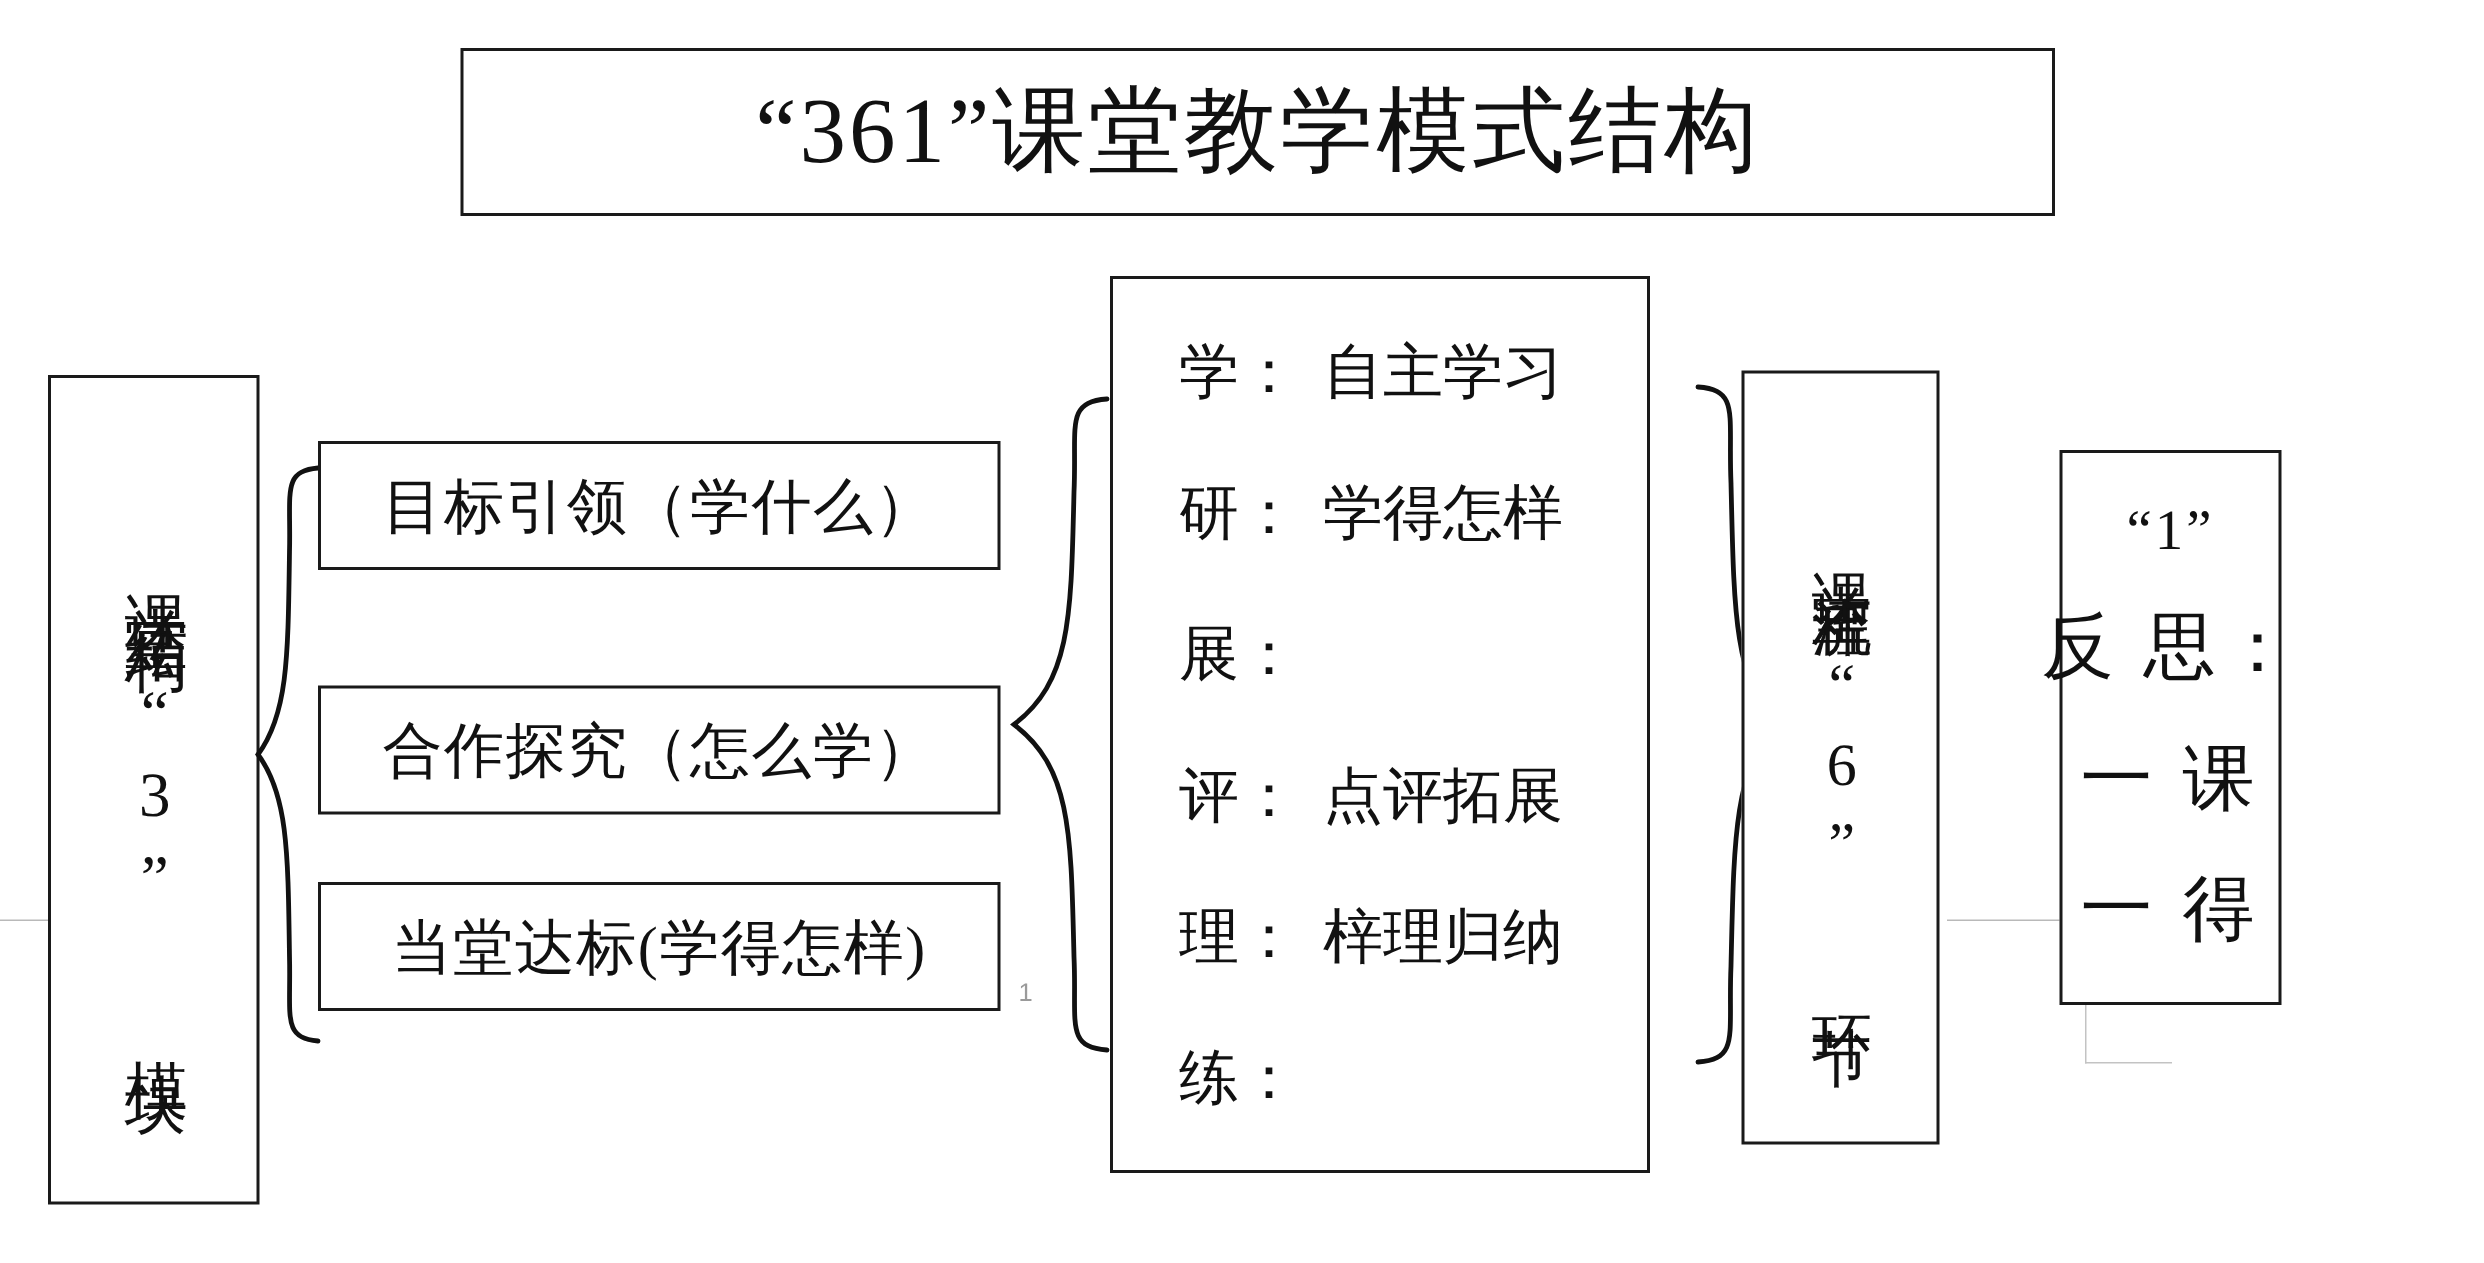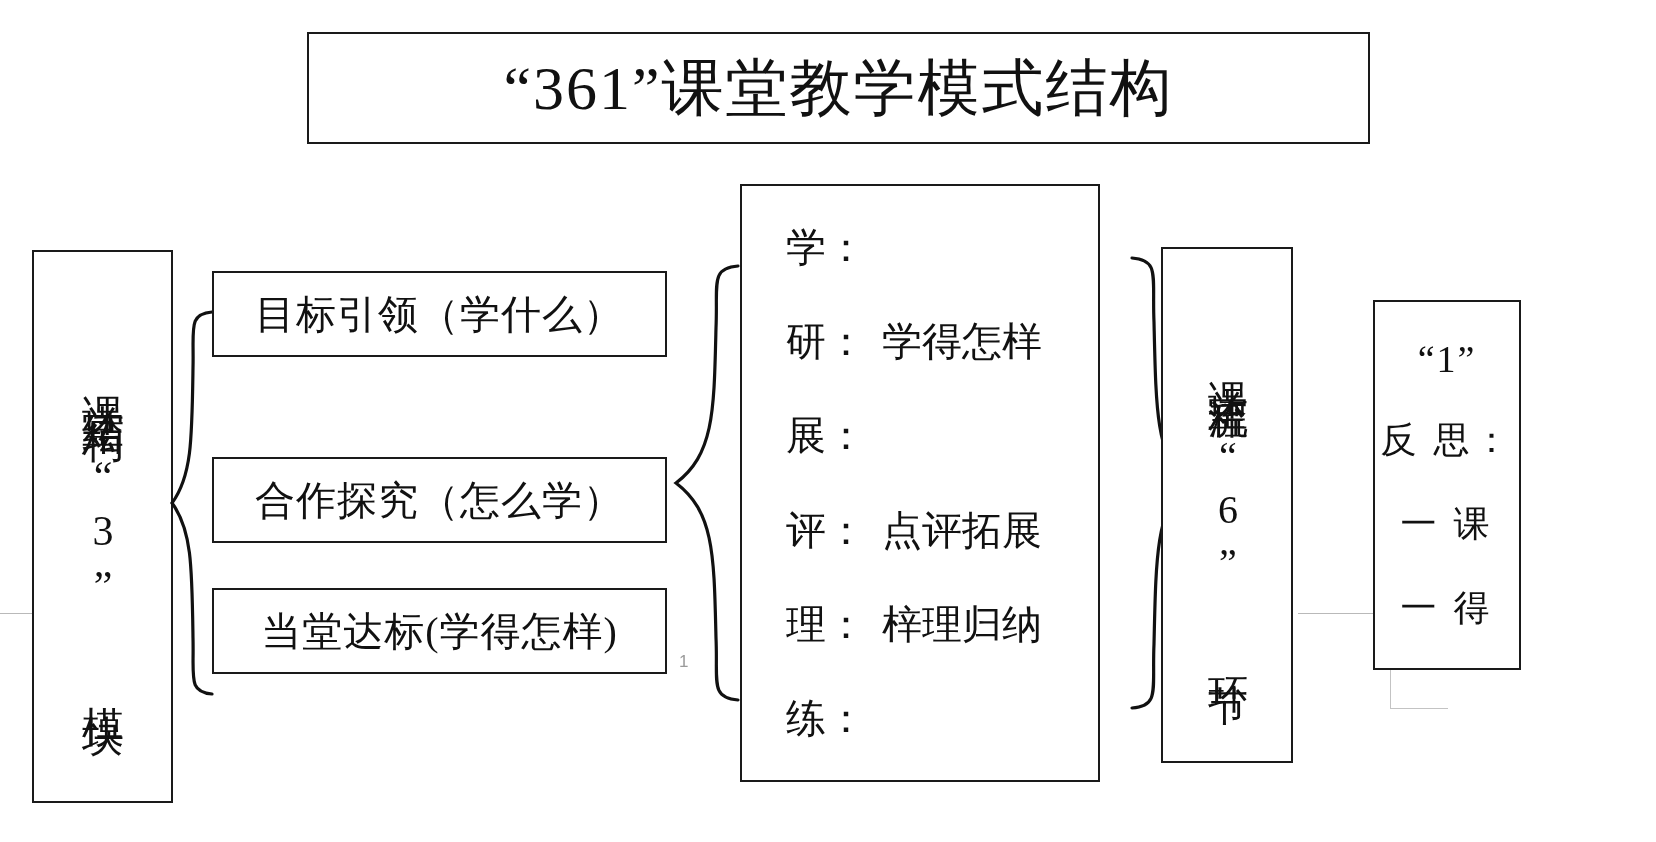--- a/index.html
+++ b/index.html
@@ -49,21 +49,21 @@
   #left-text{
     font-size:42px;
     letter-spacing:9px;
   }
   
   .module-box{
     left:212px; width:455px; height:86px;
     font-size:40px;
     letter-spacing:1px;
   }
-  #module-box-0{ top:255px; }
+  #module-box-0{ top:278px; }
   #module-box-1{ top:441px; }
   #module-box-2{ top:572px; }
   .module-label{ white-space:nowrap; }
   
   #process-box{
     left:740px; top:168px; width:360px; height:598px;
     flex-direction:column;
     align-items:flex-start;
     justify-content:space-around;
     padding:14px 0 14px 44px;
@@ -86,21 +86,21 @@
   }
   
   #reflect-box{
     left:1373px; top:284px; width:148px; height:370px;
     flex-direction:column;
     align-items:center;
     justify-content:space-around;
     padding:18px 0;
   }
   .reflect-line{
-    font-size:36px;
+    font-size:48px;
     white-space:nowrap;
     letter-spacing:4px;
     text-align:center;
   }
   #reflect-line-0{ font-size:38px; letter-spacing:2px; }
   
   .brace-svg{ position:absolute; overflow:visible; }
   #brace-left{ left:168px; top:292px; }
   #brace-mid{ left:672px; top:246px; }
   #brace-right{ left:1128px; top:238px; }
@@ -158,20 +158,21 @@
 
   <span id="page-marker">1</span>
 
   <svg class="brace-svg" id="brace-mid" width="70" height="442" viewBox="0 0 70 442">
     <path class="brace-path" d="M66 4 C 38 6, 46 22, 44 66 C 42 150, 42 192, 4 221 C 42 250, 42 292, 44 376 C 46 420, 38 436, 66 438"></path>
   </svg>
 
   <div class="box" id="process-box">
     <div class="process-row">
       <span class="process-key">学：</span>
+      <span class="process-val">自主学习</span>
     </div>
     <div class="process-row">
       <span class="process-key">研：</span>
       <span class="process-val">学得怎样</span>
     </div>
     <div class="process-row">
       <span class="process-key">展：</span>
     </div>
     <div class="process-row">
       <span class="process-key">评：</span>

